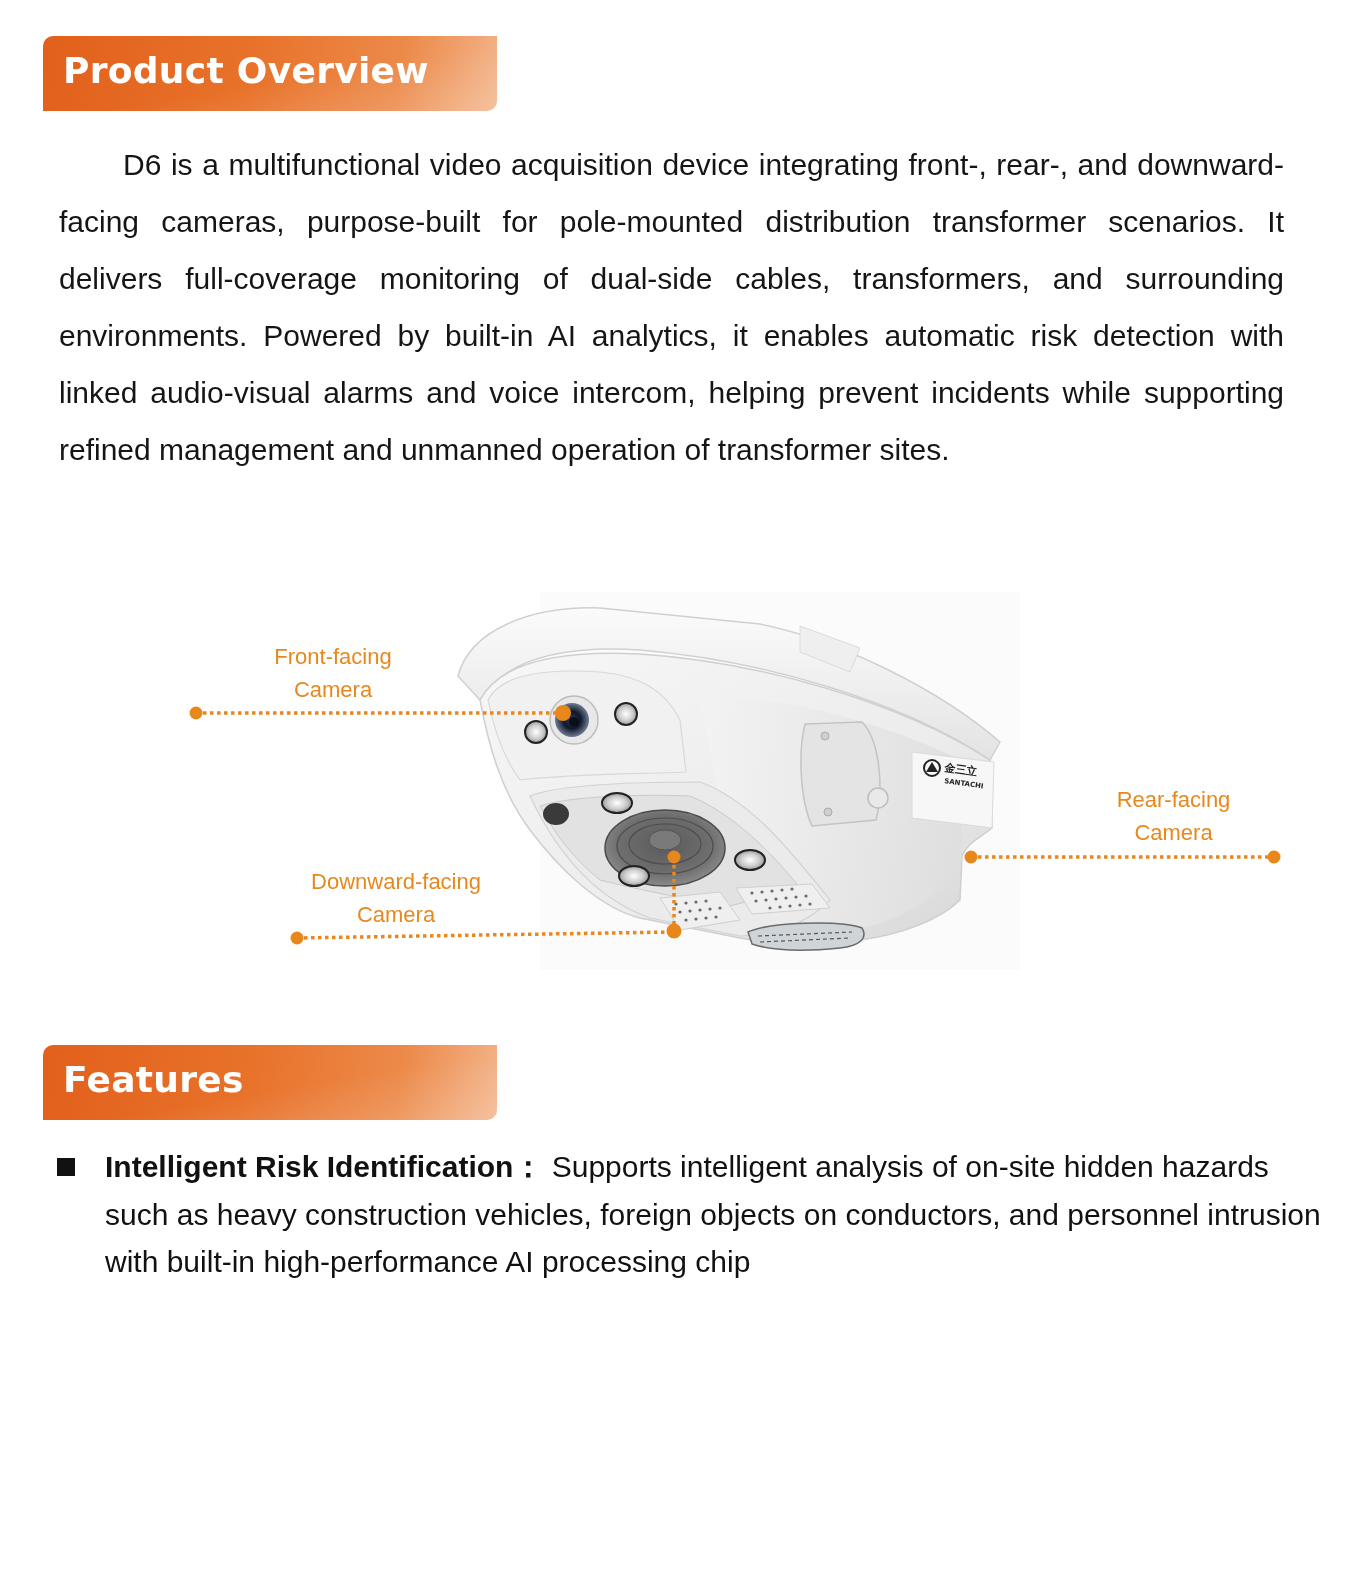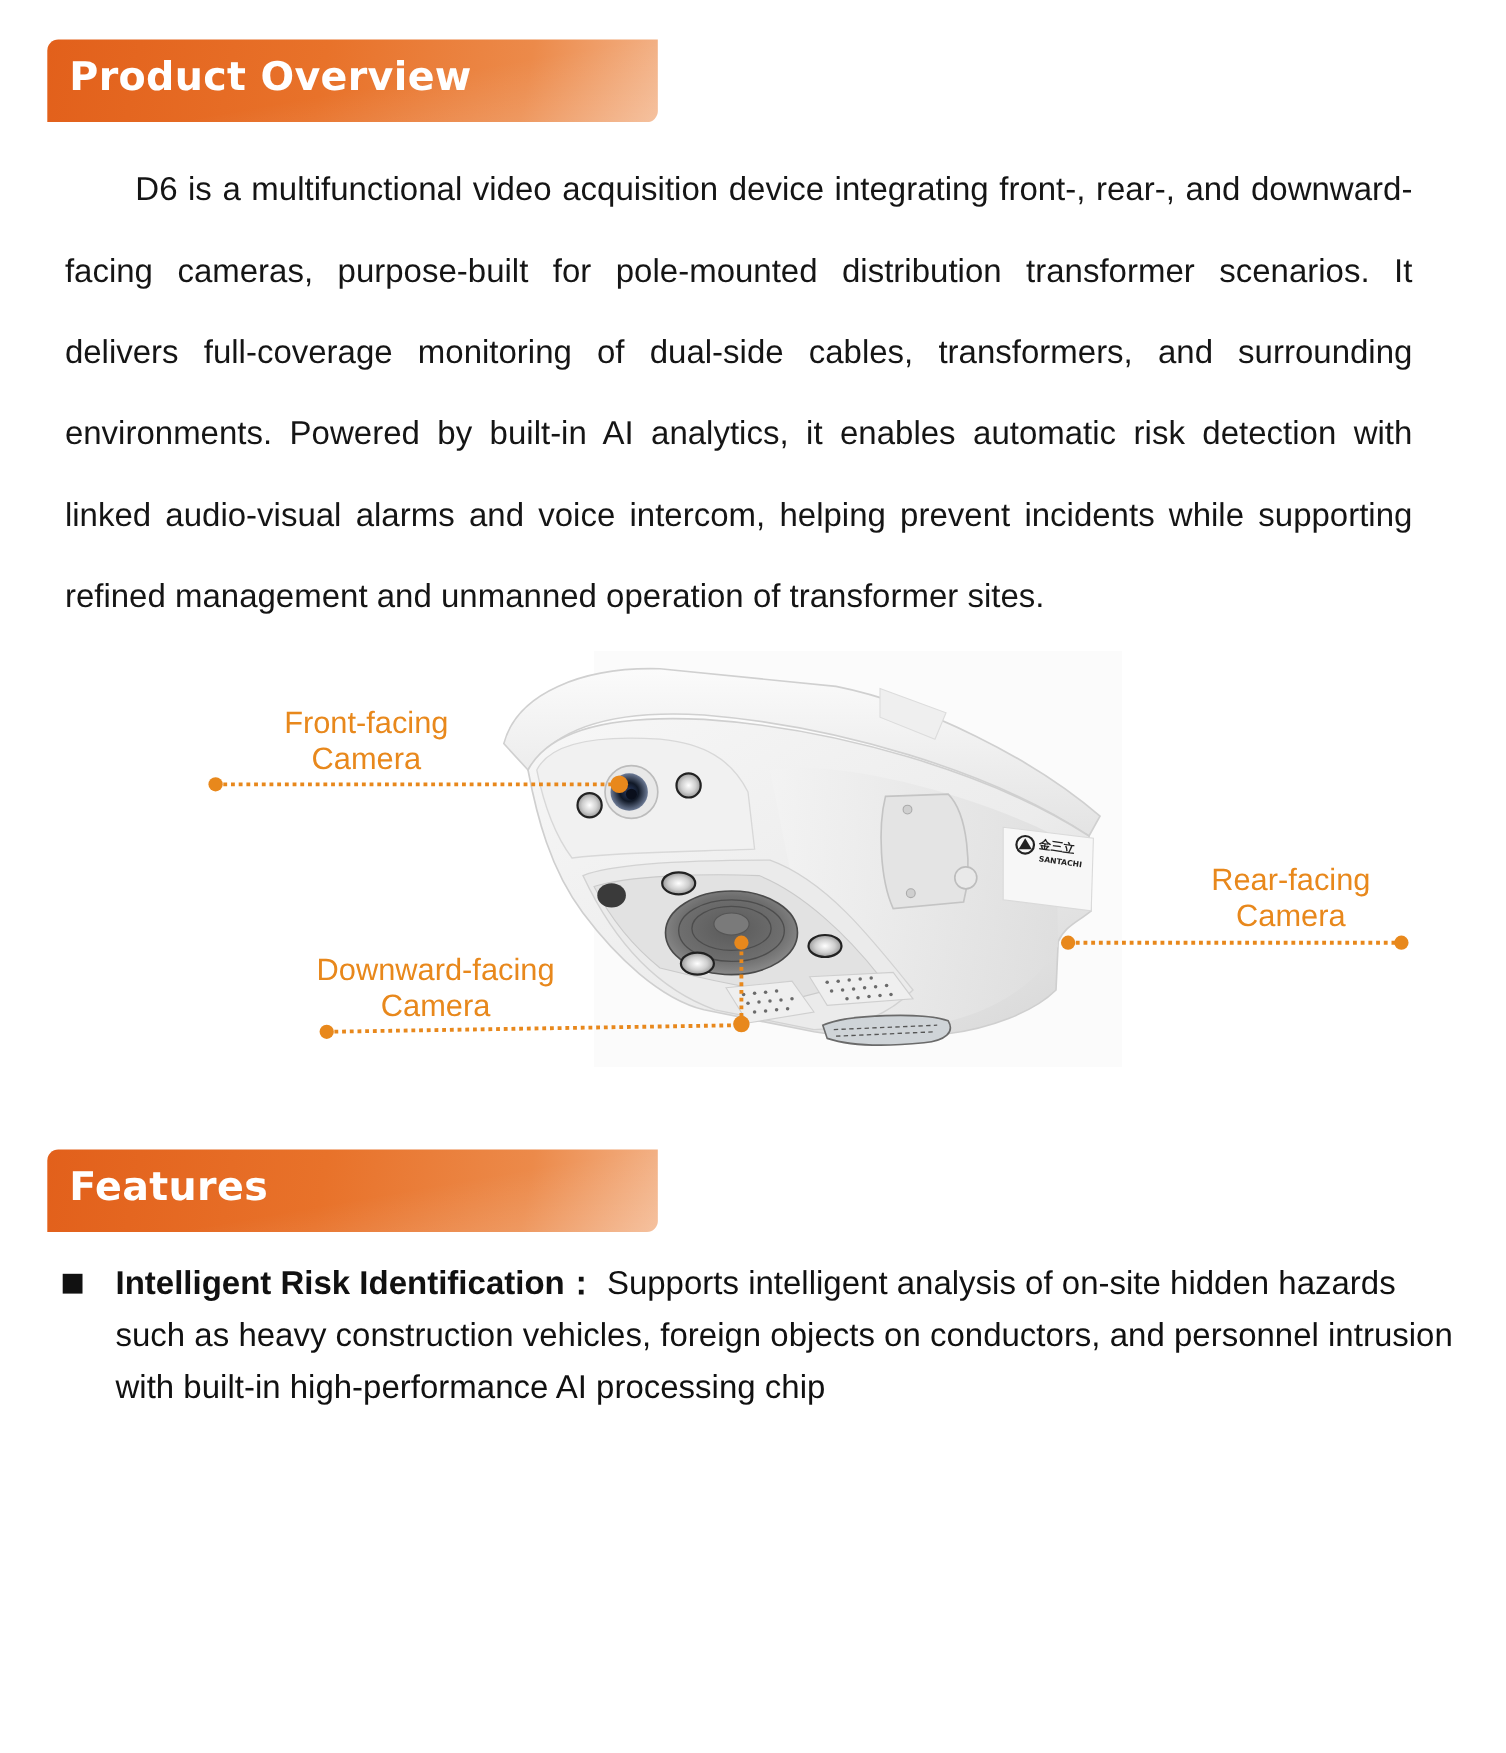--- a/index.html
+++ b/index.html
@@ -2,21 +2,21 @@
 <html><head>
   <meta charset="utf-8">
   <style>
     * { margin: 0; padding: 0; box-sizing: border-box; }
     html, body { width: 1369px; height: 1594px; background: #ffffff; overflow: hidden; }
     body { position: relative; font-family: "DejaVu Sans", sans-serif; color: #111111; }
 
     .section-header {
       position: absolute;
       left: 43px;
-      width: 555px;
+      width: 454px;
       height: 75px;
       border-radius: 10px 0 10px 0;
       background: linear-gradient(100deg, #e2601b 0%, #e8722a 45%, #ec8a4a 78%, #f3b48a 100%);
       overflow: hidden;
     }
     .section-header::after {
       content: "";
       position: absolute; inset: 0;
       background: linear-gradient(170deg, rgba(255,255,255,0) 55%, rgba(255,255,255,0.18) 100%);
     }
@@ -32,37 +32,37 @@
     }
     #hdr-overview { top: 36px; }
     #hdr-features { top: 1045px; }
 
     .overview-text {
       position: absolute;
       left: 59px; top: 136px;
       width: 1225px;
       font-family: "Liberation Sans", sans-serif;
       font-size: 30px;
-      line-height: 74px;
+      line-height: 57px;
       color: #151515;
       text-align: justify;
       text-indent: 64px;
     }
 
     .figure {
       position: absolute;
       left: 0; top: 580px;
       width: 1369px; height: 400px;
     }
     .figure svg { position: absolute; left: 0; top: 0; }
 
     .callout-label {
       position: absolute;
       font-family: "Liberation Sans", sans-serif;
-      font-size: 28px;
+      font-size: 22px;
       line-height: 33px;
       color: #e8881c;
       text-align: center;
       white-space: nowrap;
     }
 
     .features {
       position: absolute;
       left: 55px; top: 1143px;
       width: 1270px;

